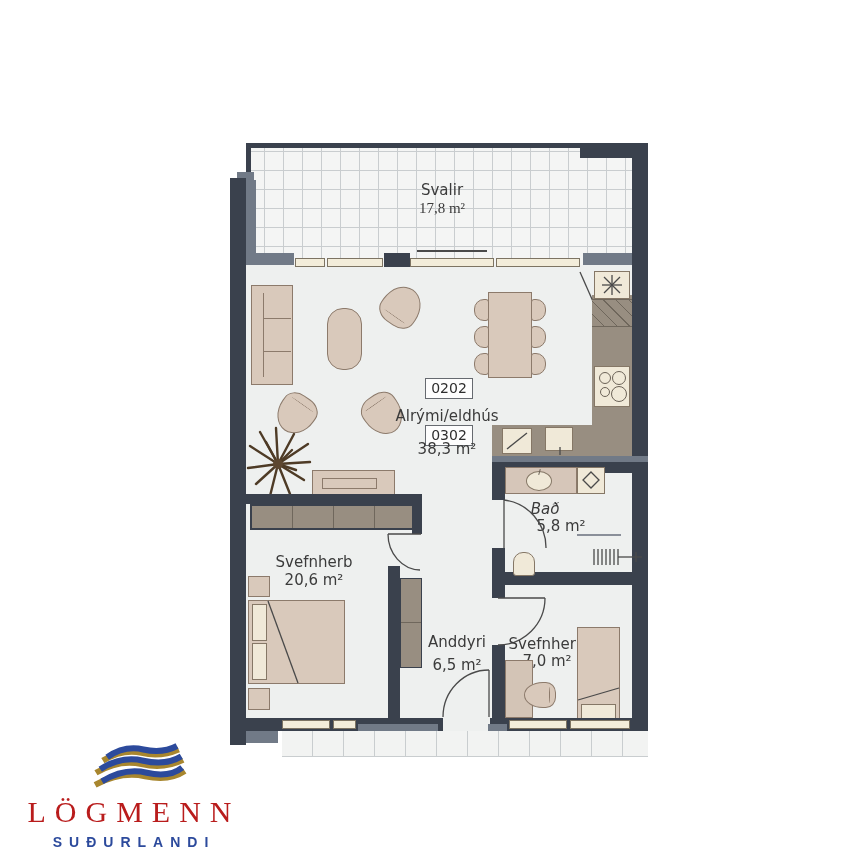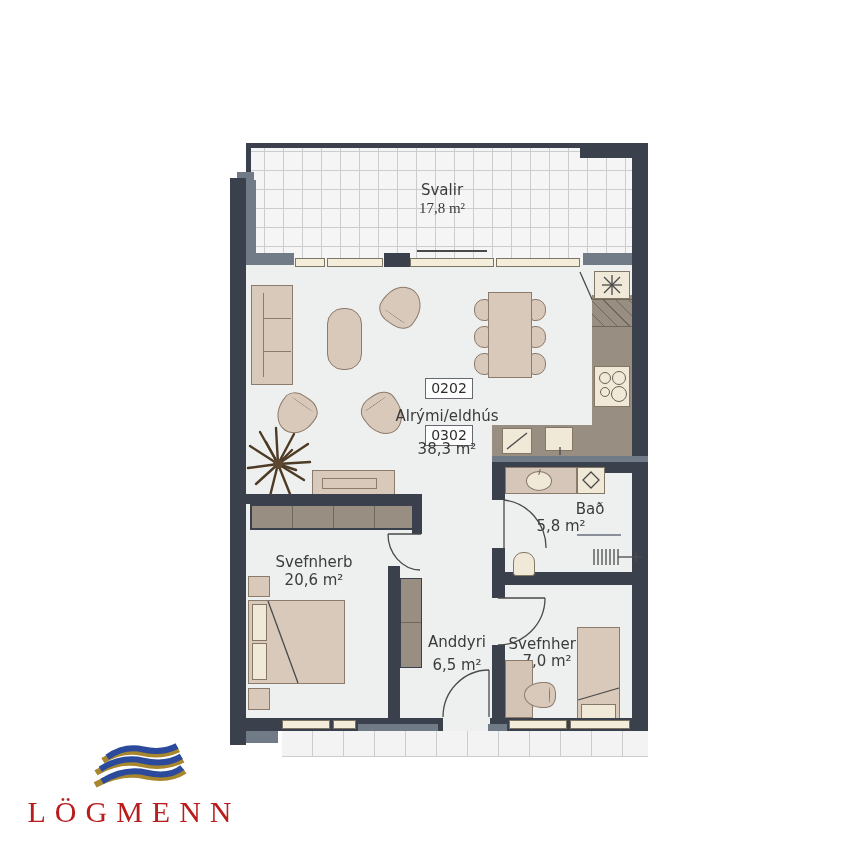--- a/index.html
+++ b/index.html
@@ -154,21 +154,21 @@
   <div class="p wall" style="left:492px;top:572px;width:156px;height:13px;"></div>
 
   <div class="p" style="left:505px;top:467px;width:72px;height:27px;background:#d6c6b9;border:1px solid #8c7a6b;"></div>
   <div class="p cream" style="left:526px;top:471px;width:26px;height:20px;border-radius:50%;"></div>
   <div class="p" style="left:539px;top:469px;width:1px;height:6px;background:#6b6257;transform:rotate(15deg);"></div>
   <div class="p cream" style="left:577px;top:467px;width:28px;height:27px;"></div>
   <svg class="arc" style="left:581px;top:470px;" width="20" height="20" viewBox="0 0 20 20">
       <path d="M10 2 L18 10 L10 18 L2 10 Z"></path>
       <circle cx="10" cy="10" r="2" fill="none"></circle>
     </svg>
-  <div class="lbl" style="left:550px;top:500px;width:80px;">Bað</div>
+  <div class="lbl" style="left:505px;top:500px;width:80px;font-style:italic;">Bað</div>
   <div class="lbl" style="left:521px;top:517px;width:80px;">5,8 m²</div>
   <div class="p" style="left:577px;top:534px;width:44px;height:2px;background:#8a8f99;"></div>
   <div class="p cream" style="left:513px;top:552px;width:22px;height:24px;border-radius:10px 10px 3px 3px;"></div>
   <svg class="arc" style="left:592px;top:545px;" width="52" height="26" viewBox="0 0 52 26">
     <g stroke-width="1.4">
         <line x1="2" y1="4" x2="2" y2="20"></line>
         <line x1="6" y1="4" x2="6" y2="20"></line>
         <line x1="10" y1="4" x2="10" y2="20"></line>
         <line x1="14" y1="4" x2="14" y2="20"></line>
         <line x1="18" y1="4" x2="18" y2="20"></line>
@@ -240,14 +240,15 @@
     <g fill="none" stroke-linecap="butt">
       <path d="M15,24 Q38,10 60,15 T103,11" stroke="#a8862e" stroke-width="7"></path>
       <path d="M20,20 Q40,6 62,11 T101,7" stroke="#2c4a9c" stroke-width="7"></path>
       <path d="M7,38  Q34,22 60,28 T108,23" stroke="#a8862e" stroke-width="7"></path>
       <path d="M12,34 Q36,18 62,24 T106,19" stroke="#2c4a9c" stroke-width="7"></path>
       <path d="M6,52  Q36,36 64,42 T110,36" stroke="#a8862e" stroke-width="7"></path>
       <path d="M14,48 Q40,32 66,38 T107,32" stroke="#2c4a9c" stroke-width="7"></path>
     </g>
   </svg>
   <div class="logo-brand">LÖGMENN</div>
+  <div class="logo-sub">SUÐURLANDI</div>
 
 </div>
 
 </body></html>

